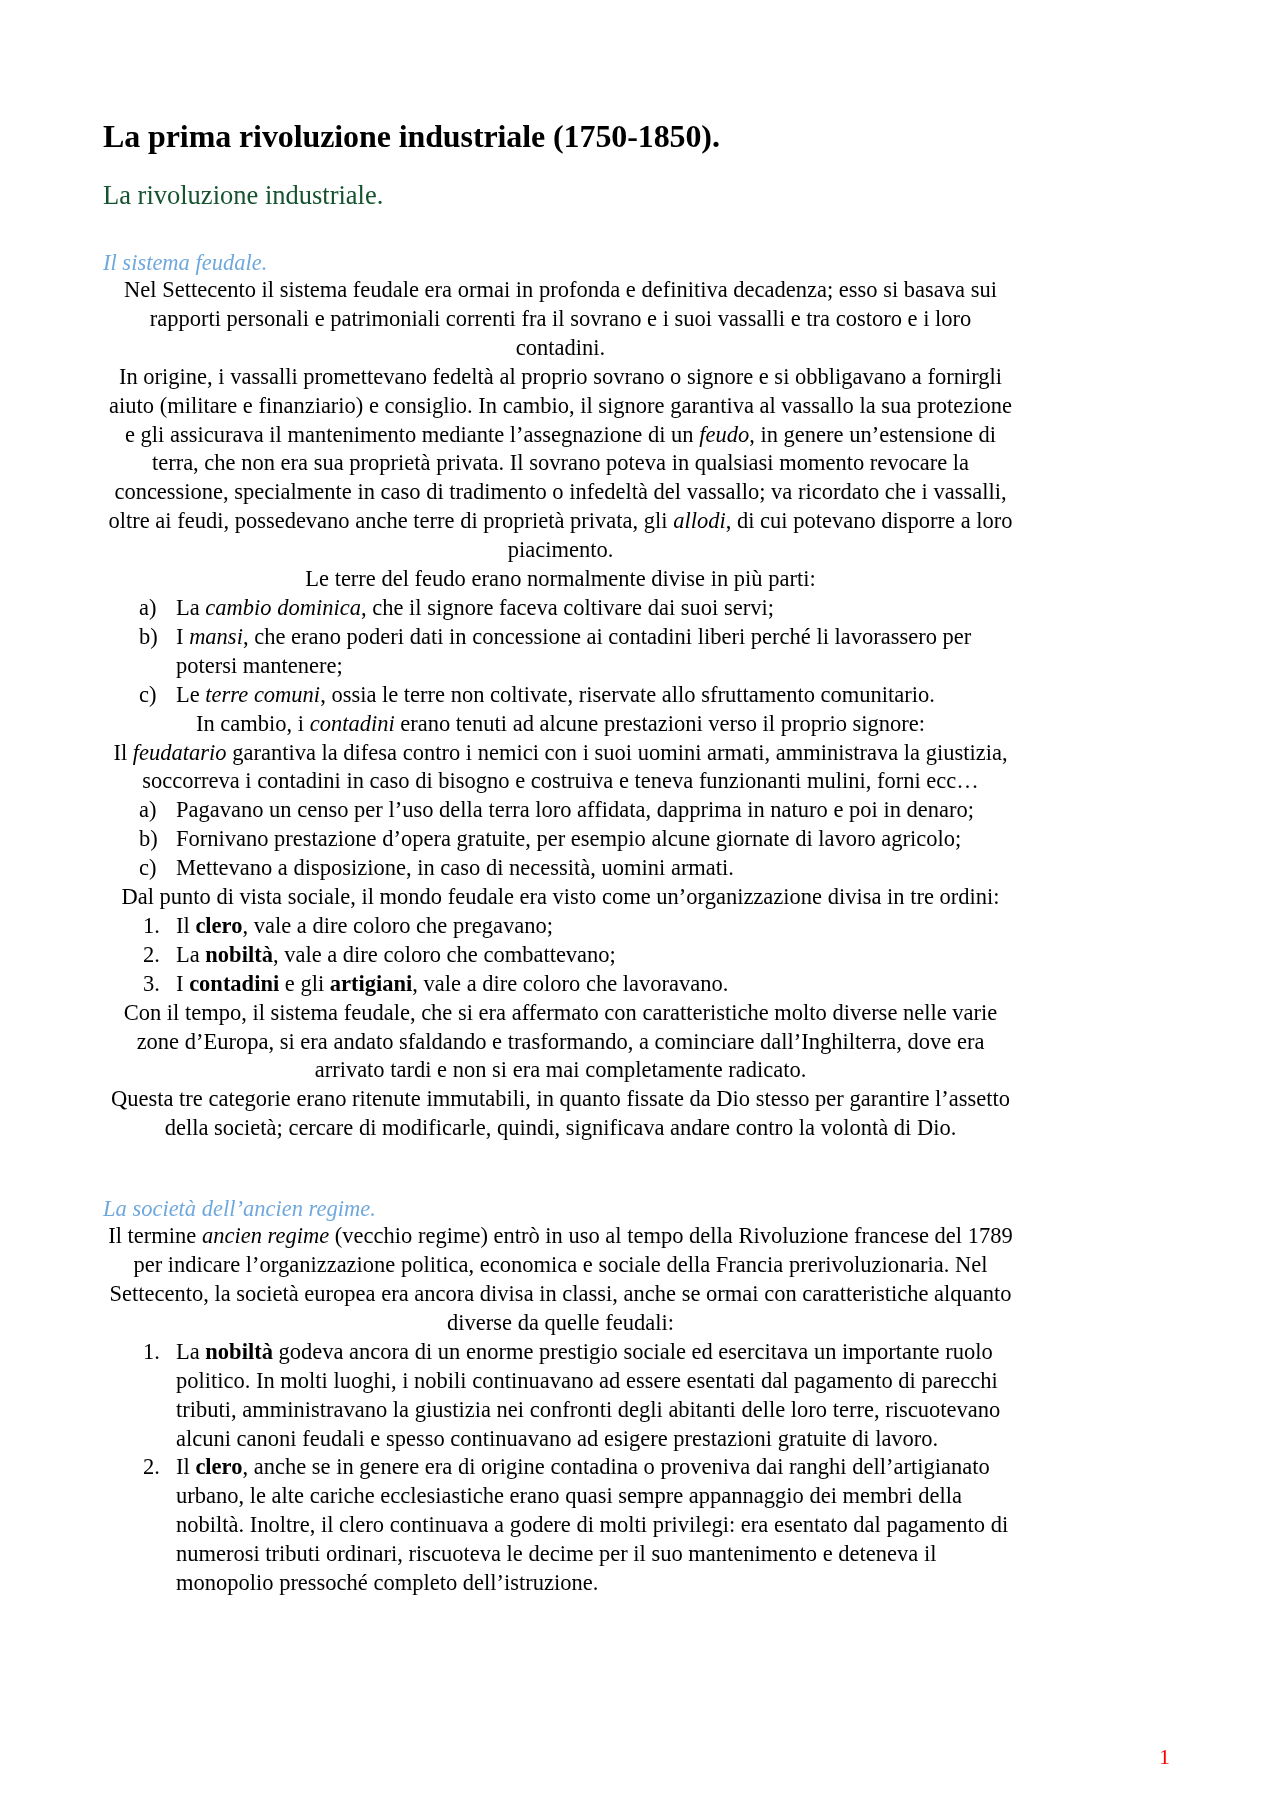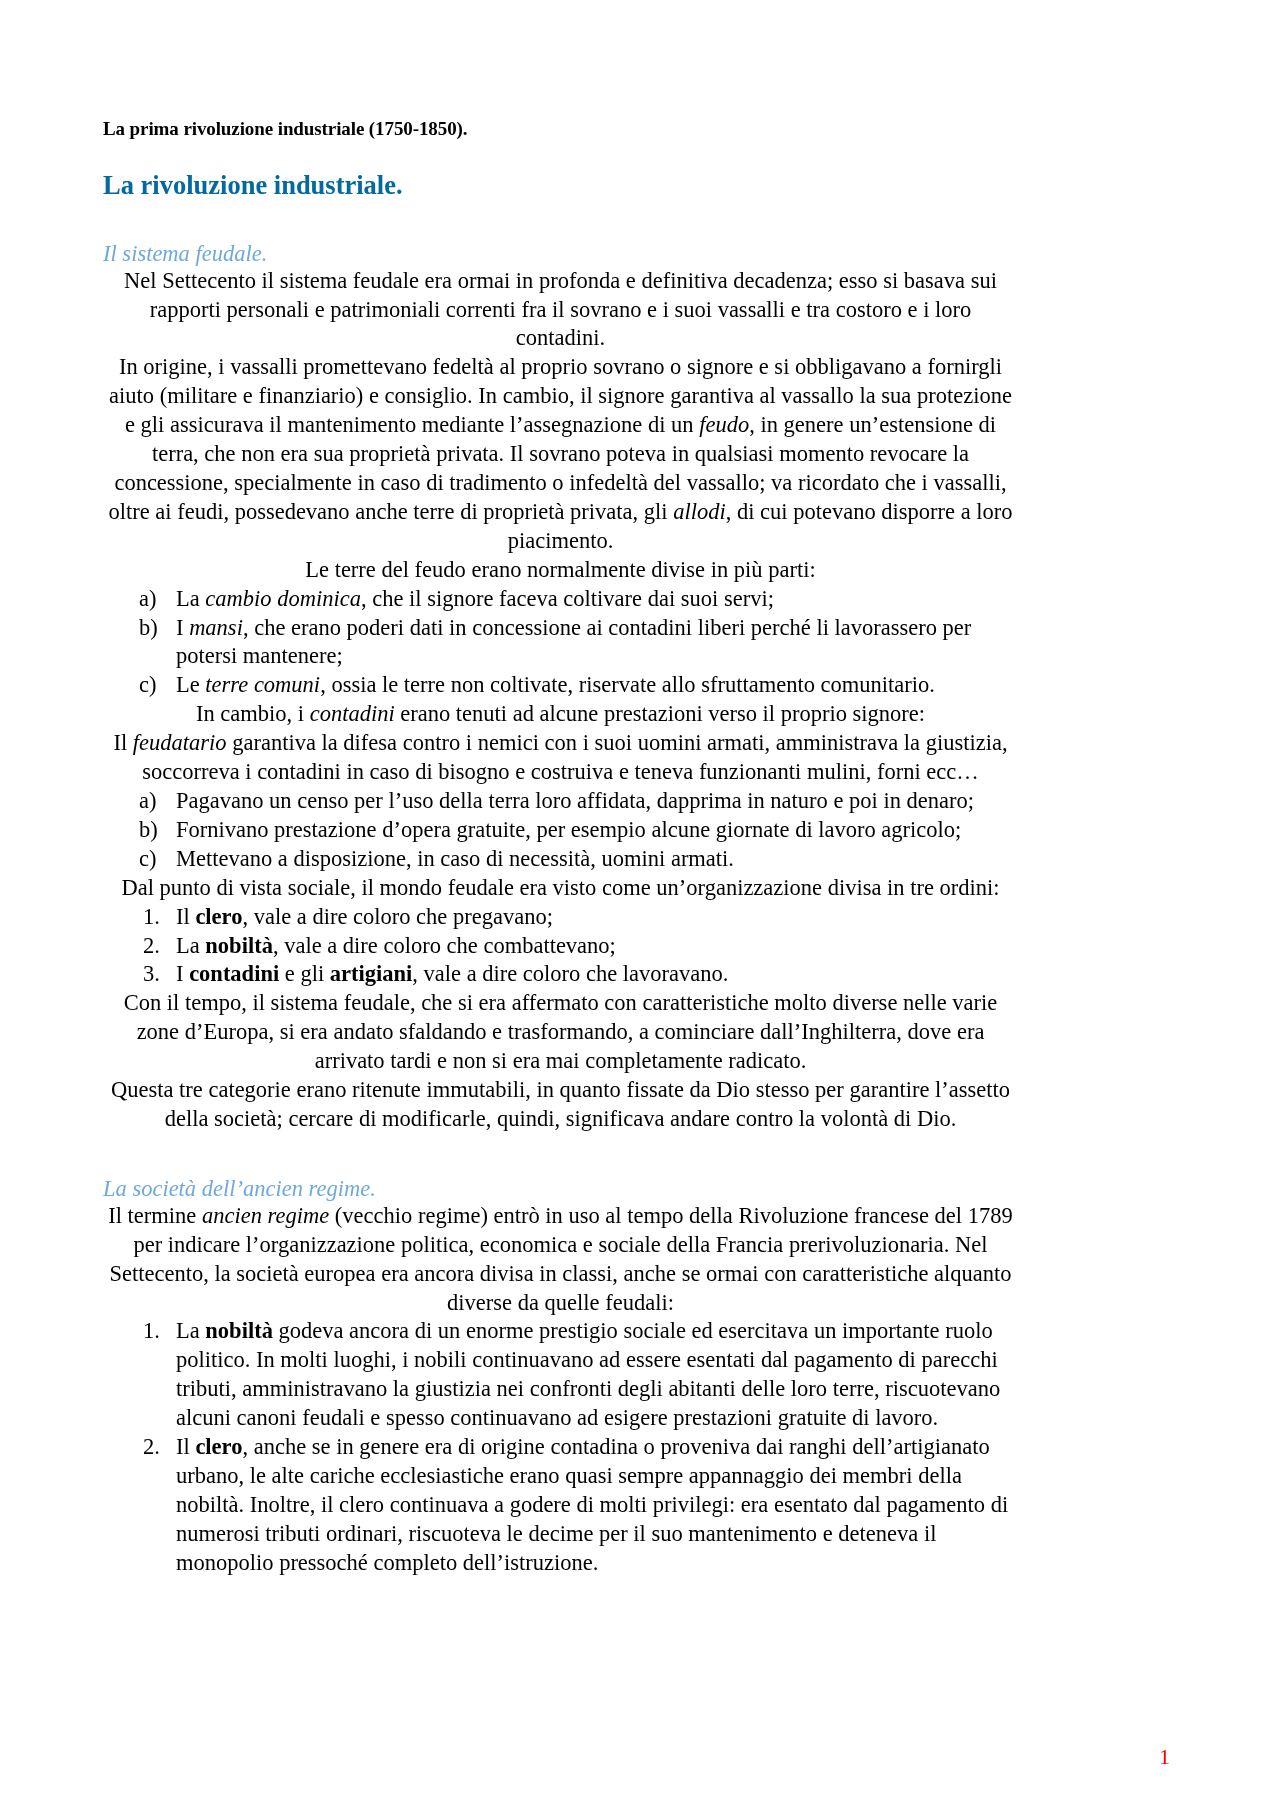--- a/index.html
+++ b/index.html
@@ -18,43 +18,43 @@
     margin: 0 auto;
     background: #ffffff;
     box-sizing: border-box;
     padding: 118px 100px 40px 103px;
     overflow: hidden;
   }
   .content {
     width: 915px;
   }
   h1.doc-title {
-    font-size: 19px;
+    font-size: 32px;
     font-weight: bold;
     margin: 0 0 0 0;
     line-height: 1.18;
     letter-spacing: -0.1px;
   }
   h2.section-title {
     font-size: 26.5px;
-    font-weight: bold;
-    color: #0369a1;
-    margin: 30px 0 0 0;
+    font-weight: normal;
+    color: #14532d;
+    margin: 24px 0 0 0;
     line-height: 1.18;
   }
   h3.subsection-title {
     font-size: 22.5px;
     font-weight: normal;
     color: #6FA8DC;
     margin: 38px 0 0 0;
     line-height: 1.2;
     font-style: italic;
   }
   h3.subsection-title.tight {
-    margin-top: 41px;
+    margin-top: 52px;
   }
   p.para {
     font-size: 22.5px;
     line-height: 1.285;
     margin: 0;
     text-align: center;
   }
   ol.alpha, ol.num {
     margin: 0;
     padding-left: 0;

